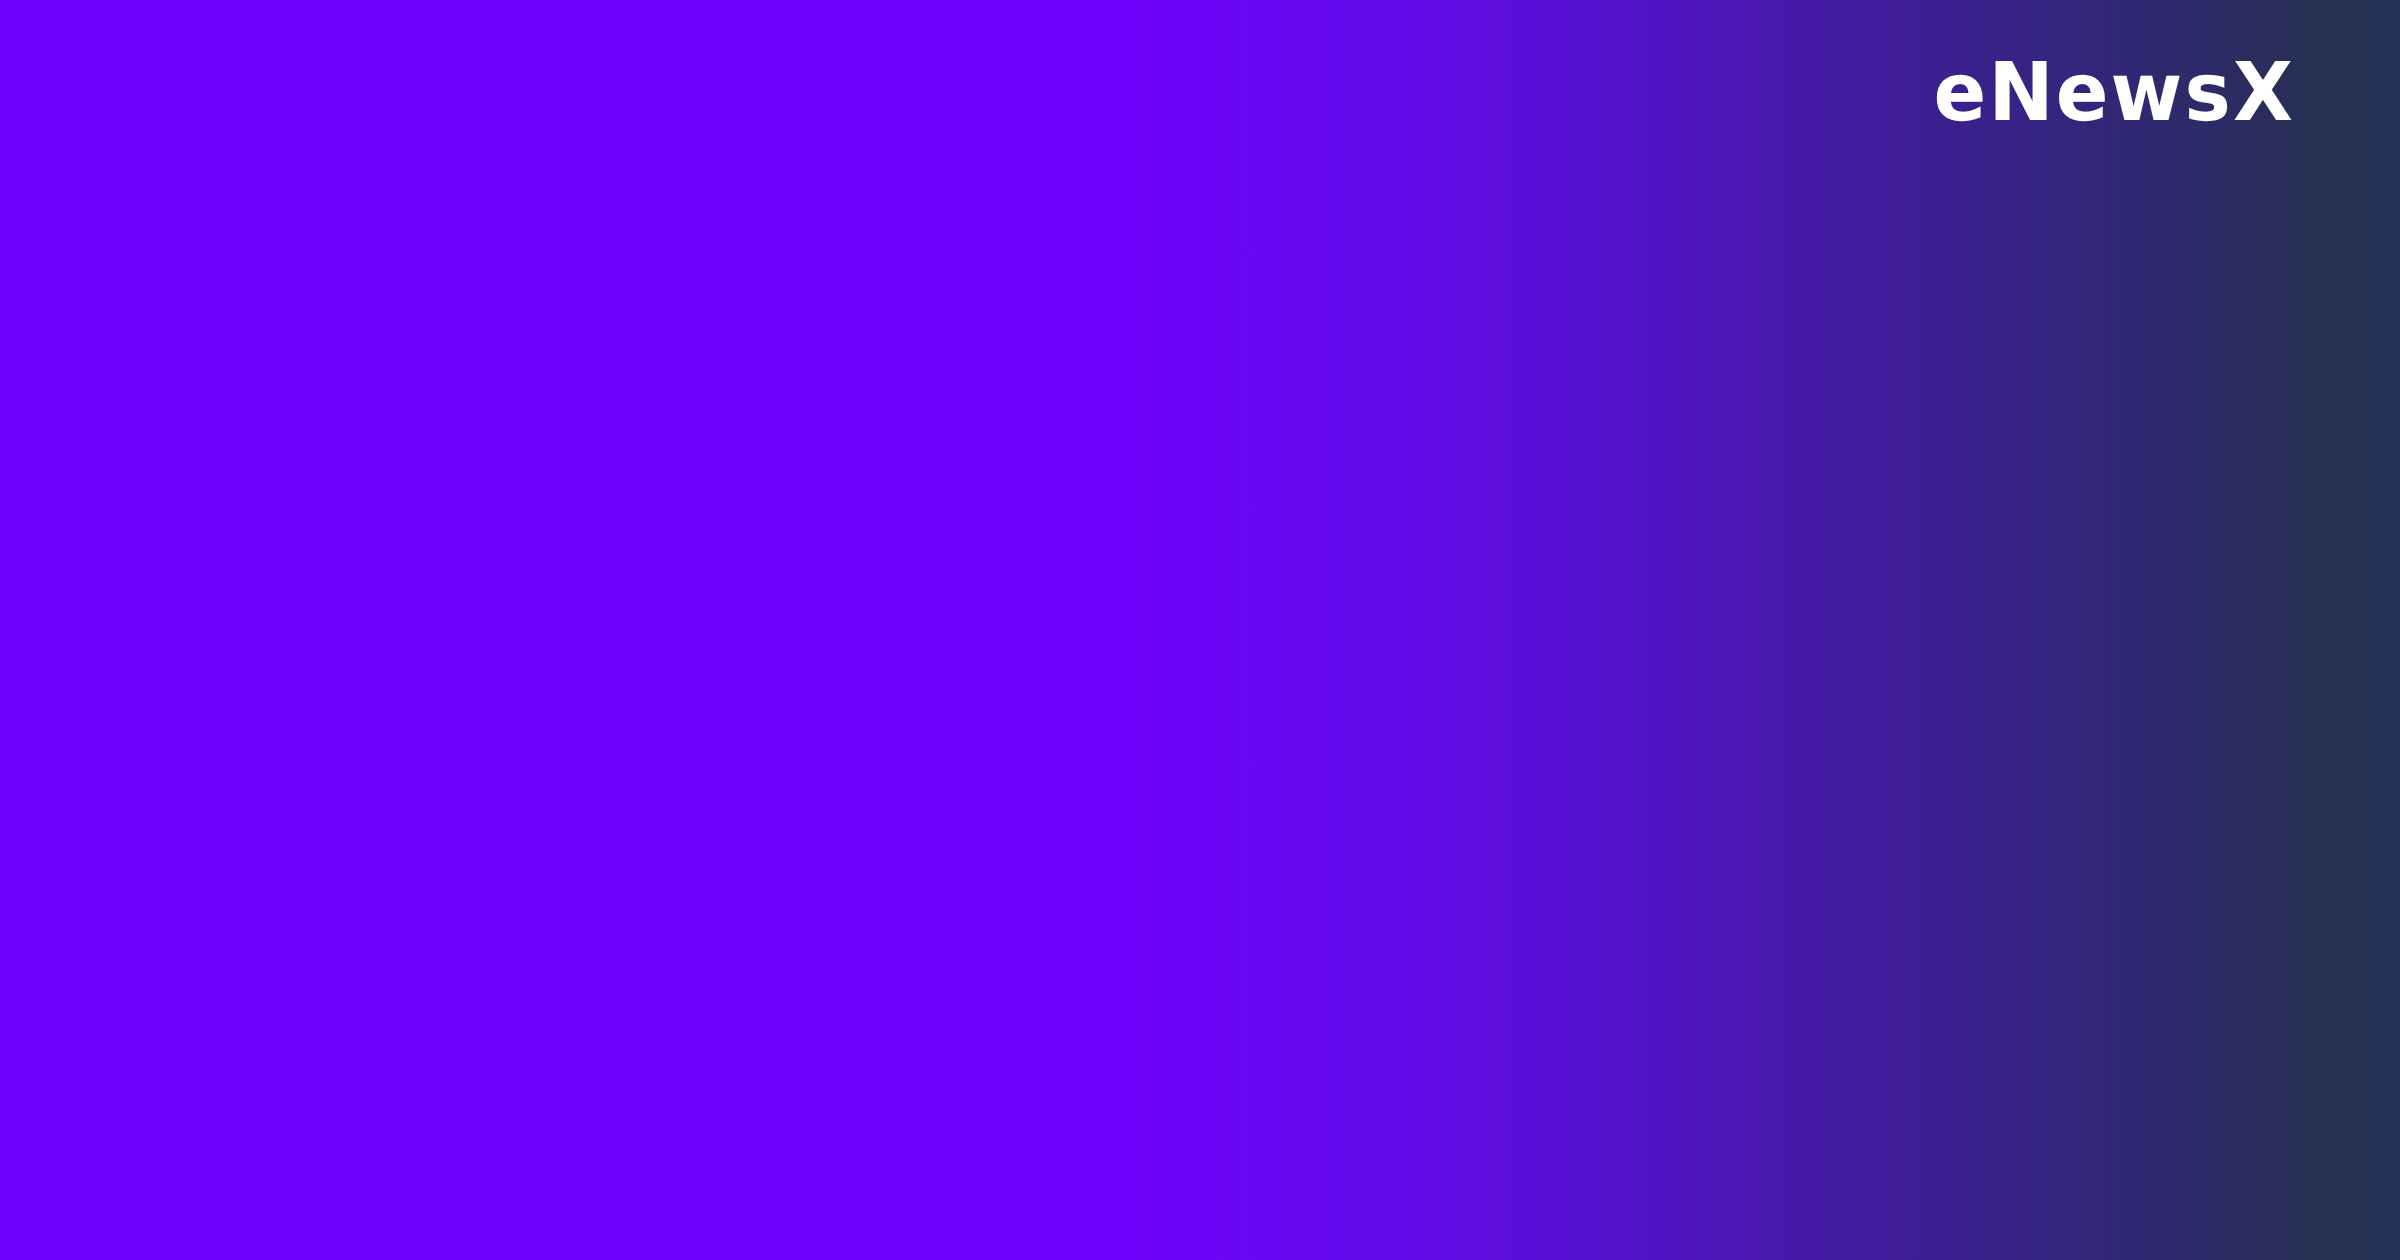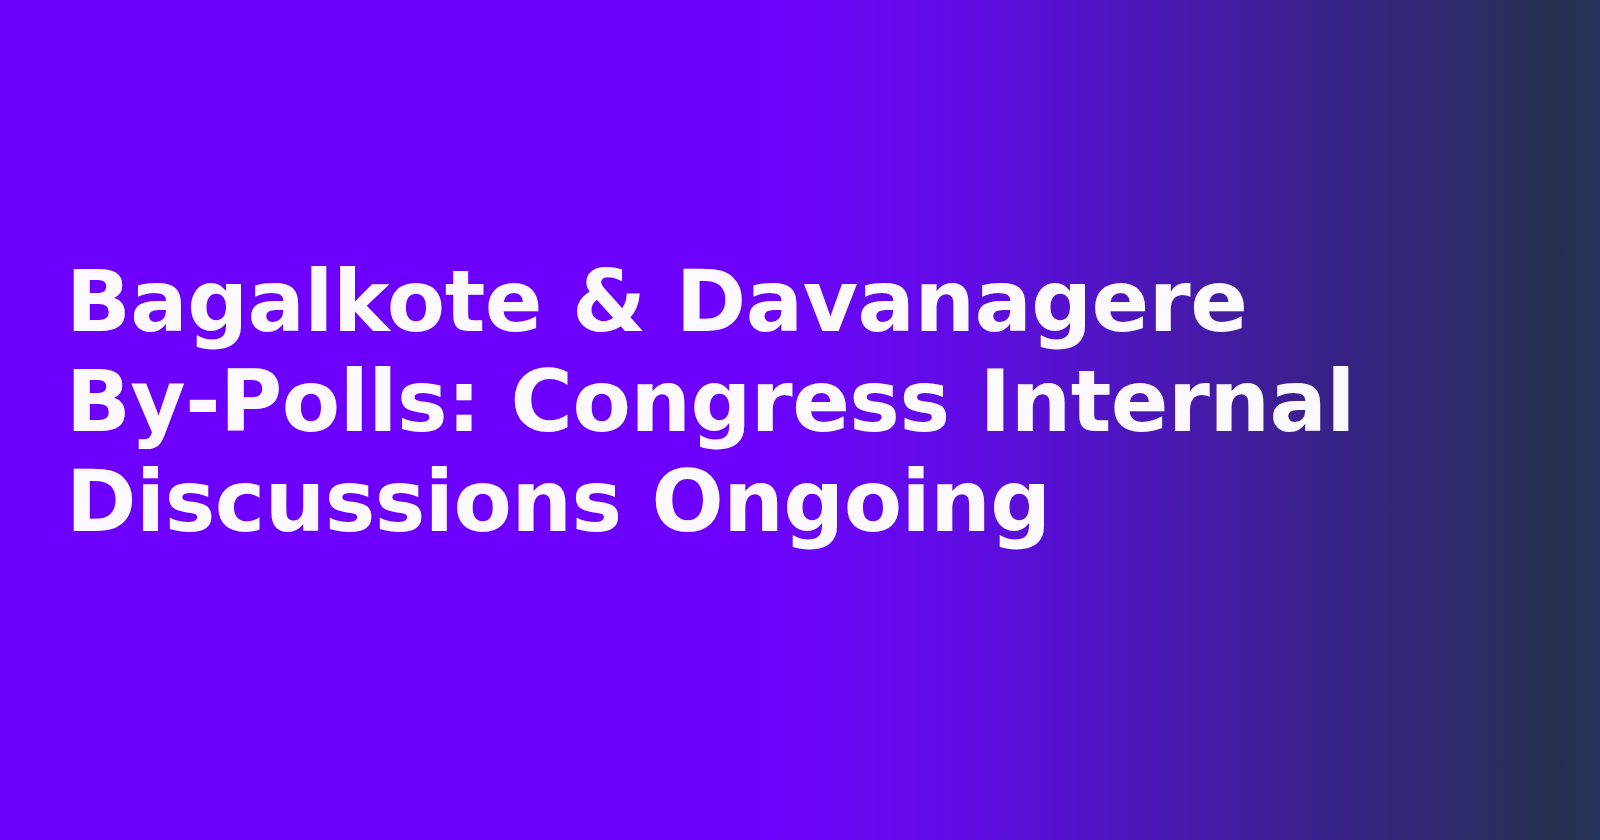--- a/index.html
+++ b/index.html
@@ -70,18 +70,18 @@
     letter-spacing: -0.5px;
     color: #fbf9fe;
     word-spacing: 1px;
   }
 </style>
 </head>
 <body>
 
 <div id="social-card">
 
+  <div id="brand-logo">
+    <span class="logo-wordmark">eNewsX</span>
+  </div>
 
-  <div id="headline-block">
-    <h1 class="headline">Bagalkote &amp; Davanagere By-Polls: Congress Internal Discussions Ongoing</h1>
-  </div>
 
 </div>
 
 </body></html>

